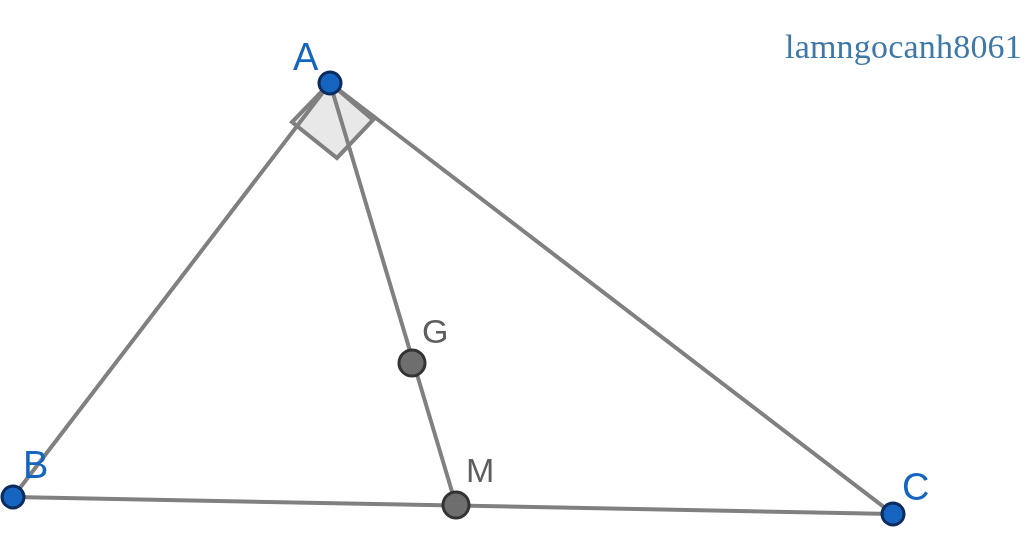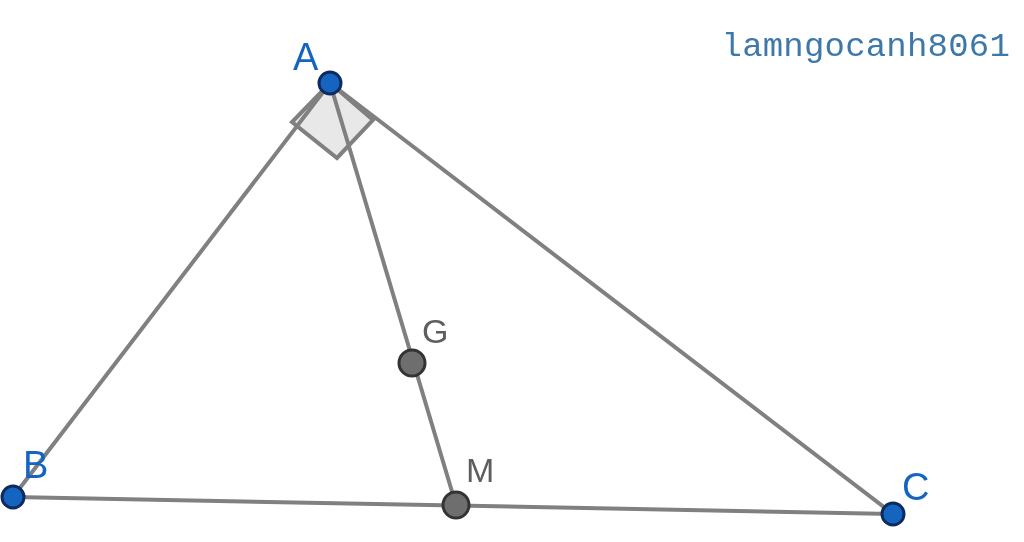--- a/index.html
+++ b/index.html
@@ -24,23 +24,23 @@
   #figure {
     position: absolute;
     left: 0;
     top: 0;
     width: 1024px;
     height: 542px;
     display: block;
   }
   .wm {
     position: absolute;
-    right: 14px;
+    right: 2px;
     top: 28px;
-    font-family: Liberation Mono, monospace;
+    font-family: Liberation Serif, serif;
     font-size: 34px;
     letter-spacing: 0.2px;
     color: #3e78a8;
     white-space: nowrap;
     user-select: none;
   }
   svg text {
     font-family: "Liberation Sans", sans-serif;
     font-weight: 400;
   }

